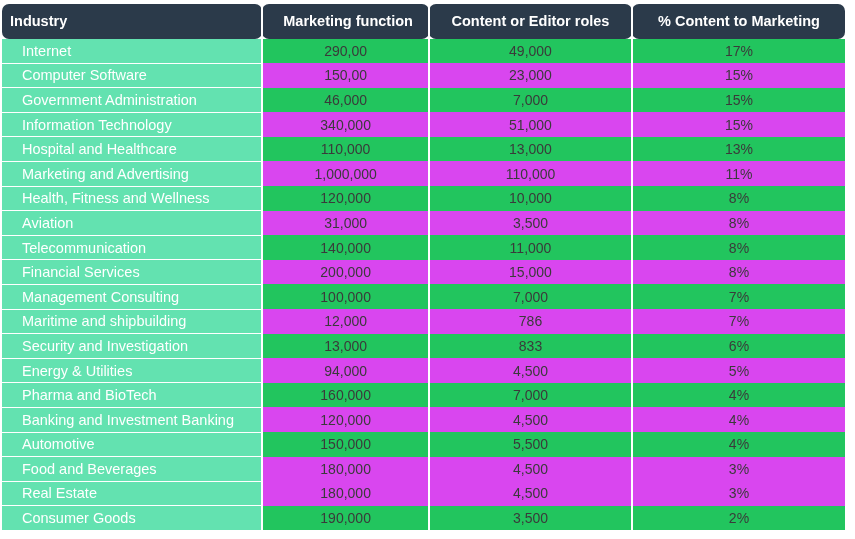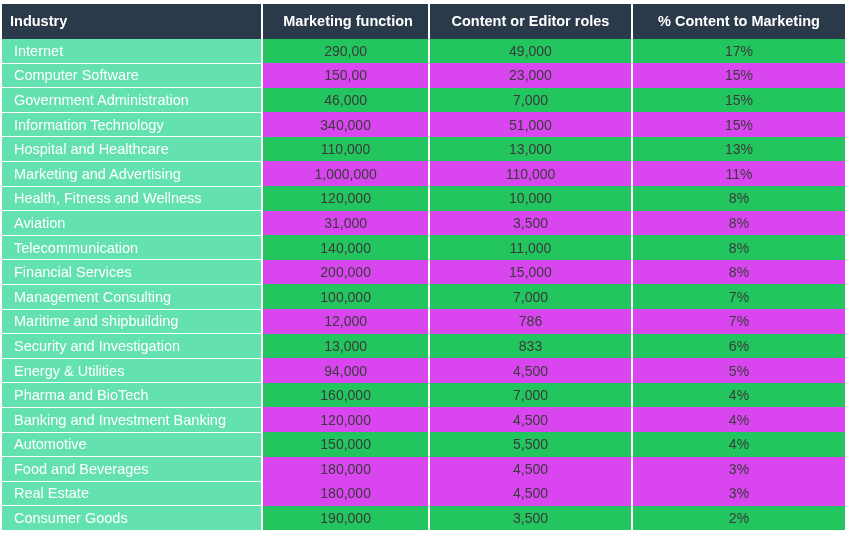--- a/index.html
+++ b/index.html
@@ -33,20 +33,21 @@
     color: #ffffff;
     font-size: 14.5px;
     font-weight: bold;
     height: 35px;
     line-height: 23px;
     padding: 0 20px;
     border-right: 2px solid #ffffff;
     text-align: center;
     white-space: nowrap;
     overflow: hidden;
+    border-radius: 7px;
   }
   thead th.industry-head {
     text-align: left;
     padding-left: 8px;
   }
   thead th:last-child { border-right: none; margin-left: 48px; }
 
   tbody td {
     height: 23.6px;
     font-size: 14px;
@@ -56,21 +57,21 @@
     border-right: 2px solid #ffffff;
     white-space: nowrap;
     overflow: hidden;
   }
   tbody td:last-child { border-right: none; }
 
   tbody td.industry {
     background: #63e2b0;
     color: #ffffff;
     text-align: left;
-    padding-left: 12px;
+    padding-left: 20px;
     font-size: 14.5px;
     border-bottom: 1px solid #ffffff;
   }
   tbody tr.odd td.num { background: #22c55e; }
   tbody tr.even td.num { background: #d946ef; }
 </style>
 </head>
 <body>
 
 <div class="table-wrap">

